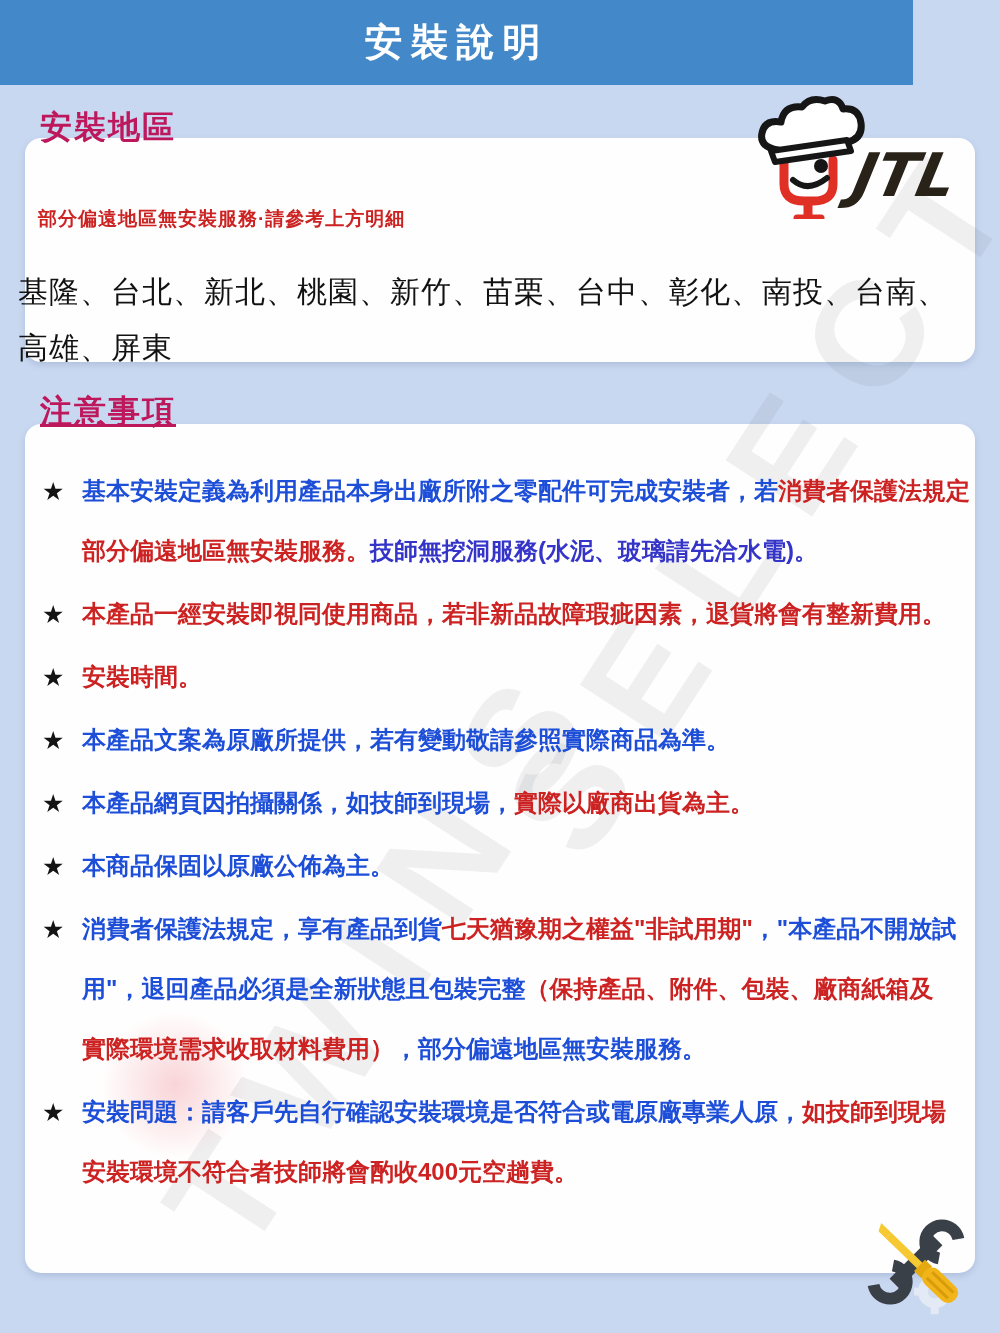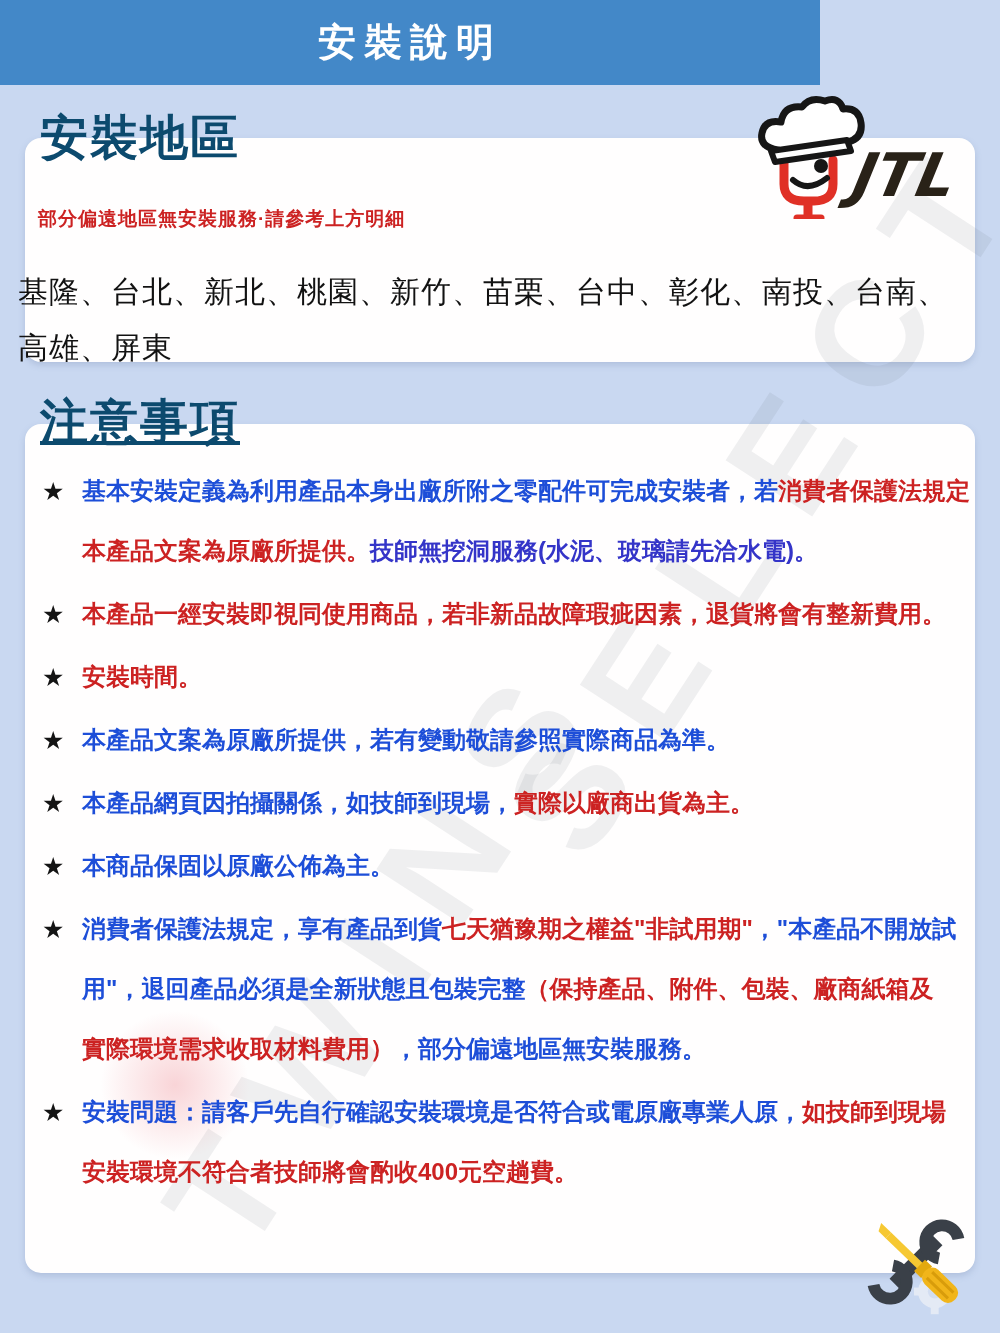--- a/index.html
+++ b/index.html
@@ -3,37 +3,37 @@
 <meta charset="utf-8">
 <style>
   html,body{margin:0;padding:0;}
   .page{
     position:relative;width:1000px;height:1333px;overflow:hidden;
     background:var(--bg,#c9d8f1);
     font-family:"Liberation Sans","DejaVu Sans",sans-serif;
   }
   
   .header-bar{
-    position:absolute;left:0;top:0;width:820px;height:85px;
+    position:absolute;left:0;top:0;width:913px;height:85px;
     background:var(--header,#4388c8);
     display:flex;align-items:center;justify-content:center;
   }
   .header-title{
     color:#ffffff;font-size:38px;font-weight:bold;letter-spacing:8px;
   }
   
   .card{
     position:absolute;background:#fffefe;border-radius:16px;
     box-shadow:0 3px 6px rgba(110,130,170,0.28);
   }
   #area-card{left:25px;top:138px;width:950px;height:224px;}
   #notes-card{left:25px;top:424px;width:950px;height:849px;}
   
   .section-heading{
-    position:absolute;left:40px;color:#0c4a6e;font-size:48px;font-weight:bold;
+    position:absolute;left:40px;color:#be185d;font-size:32px;font-weight:bold;
     letter-spacing:2px;z-index:5;
   }
   #area-heading{top:106px;}
   #notes-heading{top:390px;text-decoration:underline;}
   .area-notice{
     position:absolute;left:38px;top:206px;z-index:5;
     color:var(--red,#cc2222);font-size:19px;font-weight:bold;letter-spacing:1px;
   }
   .regions{
     position:absolute;left:18px;top:264px;width:978px;z-index:5;
@@ -106,21 +106,21 @@
   </div>
 
   <div class="card" id="notes-card"></div>
   <div class="section-heading" id="notes-heading">注意事項</div>
 
   <div class="bullets">
       <div class="bullet">
         <span class="star">★</span>
         <div class="bullet-lines">
           <div class="bline"><span class="c-k">基本安裝定義為利用產品本身出廠所附之零配件可完成安裝者，若</span><span class="c-r">消費者保護法規定</span></div>
-          <div class="bline"><span class="c-r">本產品文案為原廠所提供。</span><span class="c-b">技師無挖洞服務(水泥、玻璃請先洽水電)。</span></div>
+          <div class="bline"><span class="c-r">部分偏遠地區無安裝服務。</span><span class="c-b">技師無挖洞服務(水泥、玻璃請先洽水電)。</span></div>
         </div>
       </div>
       <div class="bullet">
         <span class="star">★</span>
         <div class="bullet-lines">
           <div class="bline"><span class="c-r">本產品一經安裝即視同使用商品，若非新品故障瑕疵因素，退貨將會有整新費用。</span></div>
         </div>
       </div>
       <div class="bullet">
         <span class="star">★</span>

